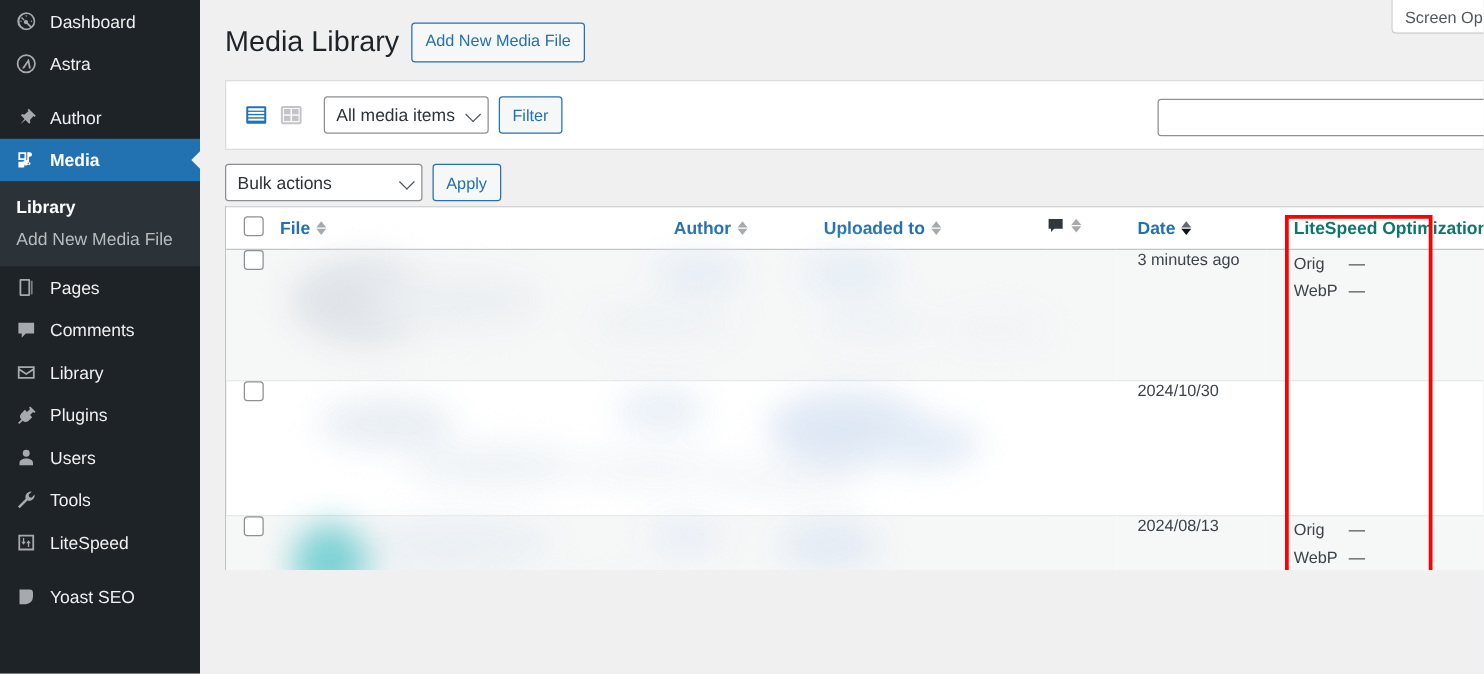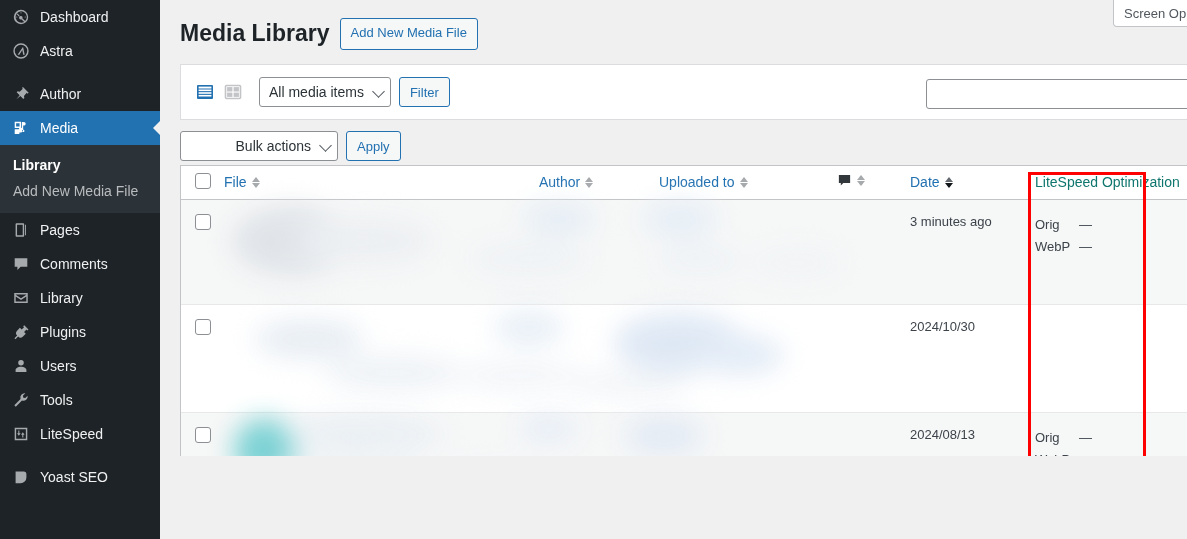--- a/index.html
+++ b/index.html
@@ -24,21 +24,21 @@
     cursor: pointer; white-space: nowrap;
   }
   .nav-item .ico {
     width: 20px; height: 20px; flex: 0 0 20px;
     margin-right: 9px; display: flex;
     align-items: center; justify-content: center;
     color: #a7aaad;
   }
   .nav-item .ico svg { width: 18px; height: 18px; display: block; fill: currentColor; }
   .nav-item.sep-top { margin-top: 9px; }
-  .nav-item.active { background: #2271b1; color: #fff; font-weight: 400; }
+  .nav-item.active { background: #2271b1; color: #fff; font-weight: 700; }
   .nav-item.active .ico { color: #fff; }
   .nav-item.active::after {
     content: ""; position: absolute; right: -1px; top: 50%;
     transform: translateY(-50%);
     border-style: solid; border-width: 8px 8px 8px 0;
     border-color: transparent #f0f0f1 transparent transparent;
   }
   .submenu { background: #2c3338; padding: 7px 0 9px 0; }
   .submenu .sub-item {
     display: block; padding: 5px 0 5px 13px;
@@ -55,21 +55,21 @@
     background: #fff; border: 1px solid #c3c4c7; border-top: none;
     border-radius: 0 0 4px 4px;
     display: flex; align-items: center; padding: 0 10px;
     font-size: 13px; color: #50575e; white-space: nowrap; cursor: pointer;
   }
 
   .page-head {
     display: flex; align-items: center;
     padding: 12px 0 0 20px; height: 56px;
   }
-  .page-title { font-size: 23px; font-weight: 700; color: #1d2327; line-height: 1.3; }
+  .page-title { font-size: 23px; font-weight: 400; color: #1d2327; line-height: 1.3; }
   .add-new-btn {
     margin-left: 10px;
     border: 1px solid #2271b1; color: #2271b1; background: #f6f7f7;
     border-radius: 3px; padding: 4px 10px 5px 10px;
     font-size: 13px; line-height: 1.6; cursor: pointer; white-space: nowrap;
   }
 
   
   .filter-bar {
     margin: 8px 0 0 20px; margin-right: 0;
@@ -82,21 +82,21 @@
     width: 28px; height: 28px; display: flex;
     align-items: center; justify-content: center; cursor: pointer;
   }
   .view-btn svg { display: block; }
 
   .wp-select {
     position: relative; height: 30px;
     border: 1px solid #8c8f94; border-radius: 3px;
     background: #fff; display: flex; align-items: center;
     padding: 0 26px 0 9px; font-size: 14px; color: #2c3338;
-    margin-right: 8px; cursor: pointer; white-space: nowrap; justify-content: flex-end;
+    margin-right: 8px; cursor: pointer; white-space: nowrap;
   }
   .wp-select .chev {
     position: absolute; right: 7px; top: 50%;
     width: 9px; height: 9px; margin-top: -5px;
     border-right: 1.6px solid #50575e; border-bottom: 1.6px solid #50575e;
     transform: rotate(45deg);
   }
   .sel-media { min-width: 124px; }
   .sel-dates { min-width: 128px; }
   .sel-bulk  { min-width: 158px; }
@@ -124,21 +124,21 @@
   
   .table-wrap {
     margin-left: 20px; background: #fff;
     border: 1px solid #c3c4c7; border-right: none;
     min-height: 340px;
   }
   table.wp-list { width: 100%; border-collapse: collapse; table-layout: fixed; }
   table.wp-list thead th {
     height: 33px; background: #fff;
     border-bottom: 1px solid #c3c4c7;
-    font-size: 14px; font-weight: 400; color: #2271b1;
+    font-size: 14px; font-weight: 700; color: #2271b1;
     text-align: left; padding: 0 0 0 0; vertical-align: middle;
   }
   th.col-cb  { width: 43px; padding-left: 14px !important; }
   th.col-file   { width: 315px; }
   th.col-author { width: 120px; }
   th.col-upl    { width: 178px; }
   th.col-cmt    { width: 56px; }
   th.col-date   { width: 120px; padding-left: 17px !important; }
   th.col-lite   { width: 200px; padding-left: 22px !important; }
 
@@ -153,21 +153,21 @@
   .cb {
     width: 16px; height: 16px;
     border: 1px solid #8c8f94; border-radius: 3px;
     background: #fff; display: inline-block; cursor: pointer;
   }
   .bubble { display: inline-block; }
 
   table.wp-list tbody tr { border-bottom: 1px solid #e8e8e8; }
   table.wp-list tbody tr.alt { background: #f6f7f7; }
   table.wp-list tbody td {
-    vertical-align: top; font-size: 13px; color: #3c434a; padding-top: 14px;
+    vertical-align: top; font-size: 13px; color: #3c434a; 
   }
   td.col-cb { padding-left: 14px; }
   td.col-date { padding-left: 17px; font-size: 13px; color: #3c434a; }
   td.col-lite { padding-left: 22px; font-size: 13px; color: #3c434a; line-height: 1.75; }
   .lite-line { white-space: nowrap; }
   .lite-line .lbl { display: inline-block; min-width: 38px; }
   .lite-line .dash { color: #3c434a; margin-left: 6px; }
 
   .row1 { height: 105px; }
   .row2 { height: 108px; }

